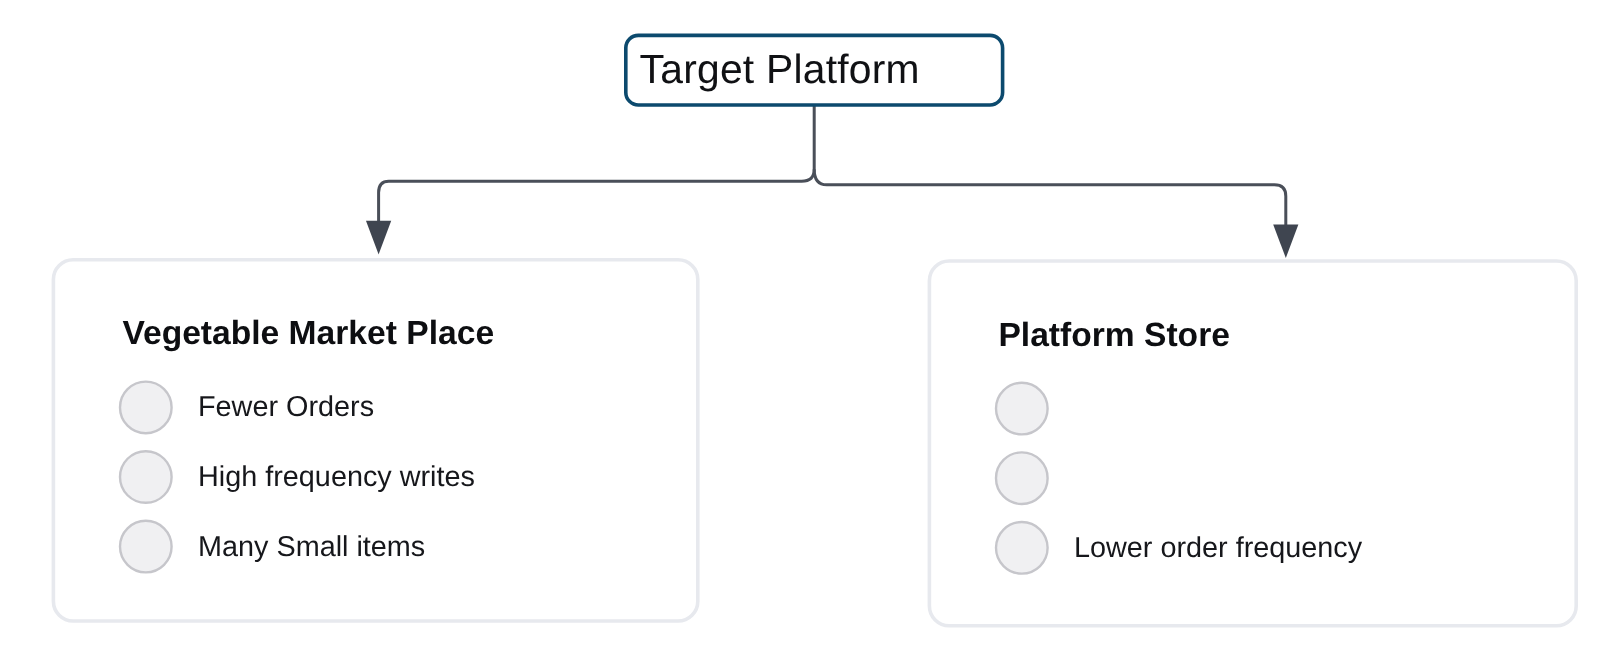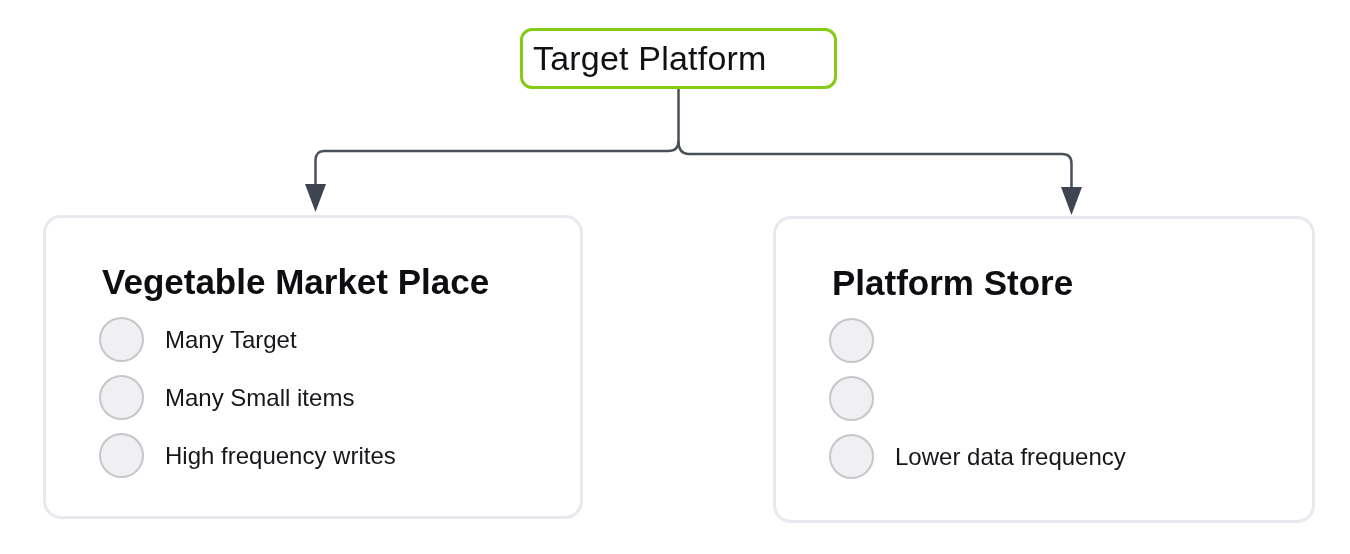--- a/index.html
+++ b/index.html
@@ -22,21 +22,21 @@
     z-index: 1;
   }
   .root-node {
     position: absolute;
     left: 520px;
     top: 28px;
     width: 317px;
     height: 61px;
     box-sizing: border-box;
     background: #ffffff;
-    border: 3px solid #84cc16;
+    border: 3px solid #0c4a6e;
     border-radius: 12px;
     display: flex;
     align-items: center;
     padding-left: 10px;
     z-index: 2;
   }
   .root-node .root-label {
     font-size: 34px;
     color: #101114;
     letter-spacing: 0.2px;
@@ -49,21 +49,21 @@
     border: 3px solid #e7e9ee;
     border-radius: 18px;
     z-index: 2;
   }
   .card.left  { left: 43px;  top: 215px; width: 540px; height: 304px; }
   .card.right { left: 773px; top: 216px; width: 542px; height: 307px; text-decoration: underline; }
   .card-title {
     position: absolute;
     left: 56px;
     top: 44px;
-    font-size: 35px;
+    font-size: 28px;
     font-weight: bold;
     color: #0d0e11;
     white-space: nowrap;
   }
   .rows {
     position: absolute;
     left: 53px;
     top: 99px;
     display: flex;
     flex-direction: column;
@@ -104,42 +104,42 @@
 
   <div class="root-node">
     <span class="root-label">Target Platform</span>
   </div>
 
   <div class="card left">
     <div class="card-title">Vegetable Market Place</div>
     <div class="rows">
       <div class="row">
         <span class="bullet"></span>
-        <span class="row-label">Many Target</span>
+        <span class="row-label">Fewer Orders</span>
+      </div>
+      <div class="row">
+        <span class="bullet"></span>
+        <span class="row-label">High frequency writes</span>
       </div>
       <div class="row">
         <span class="bullet"></span>
         <span class="row-label">Many Small items</span>
-      </div>
-      <div class="row">
-        <span class="bullet"></span>
-        <span class="row-label">High frequency writes</span>
       </div>
     </div>
   </div>
 
   <div class="card right">
     <div class="card-title">Platform Store</div>
     <div class="rows">
       <div class="row">
         <span class="bullet"></span>
       </div>
       <div class="row">
         <span class="bullet"></span>
       </div>
       <div class="row">
         <span class="bullet"></span>
-        <span class="row-label">Lower data frequency</span>
+        <span class="row-label">Lower order frequency</span>
       </div>
     </div>
   </div>
 
 </div>
 
 </body></html>

